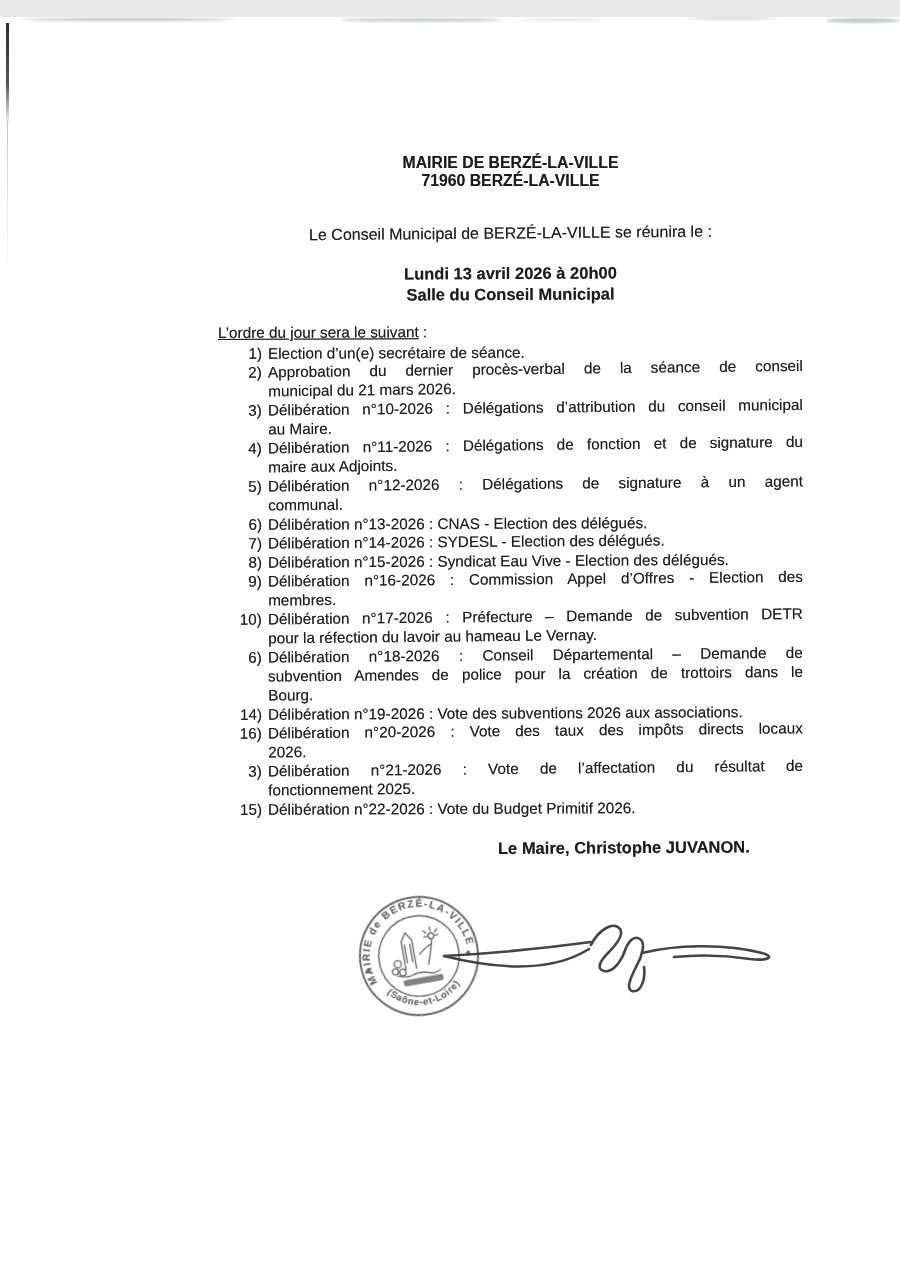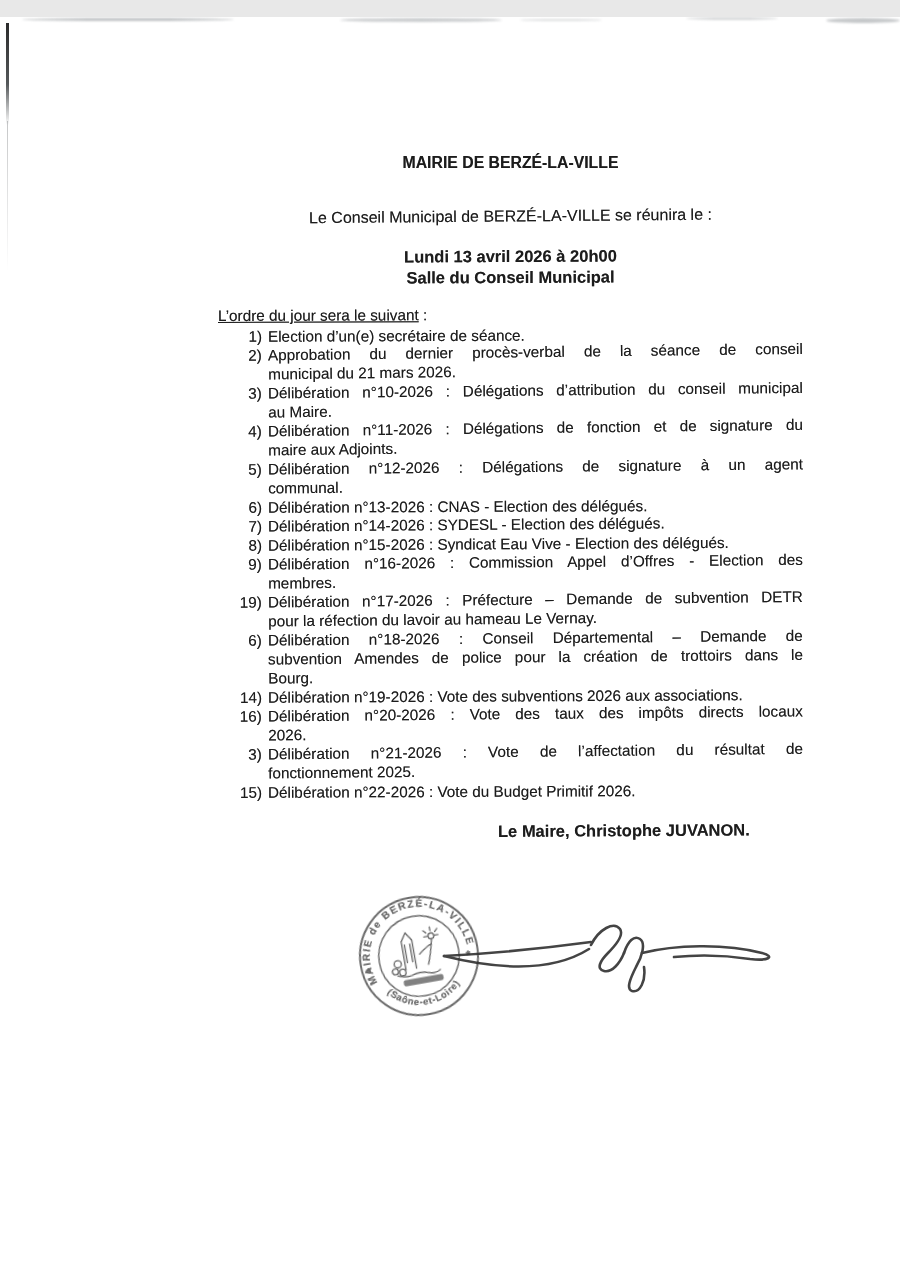--- a/index.html
+++ b/index.html
@@ -60,20 +60,21 @@
   <div class="smudge sm3"></div>
   <div class="smudge sm4"></div>
   <div class="smudge sm5"></div>
   <div class="edge-line"></div>
   <div class="edge-line2"></div>
 
   <div class="doc">
 
     <header class="letterhead">
       <div>MAIRIE DE BERZÉ-LA-VILLE</div>
+      <div>71960 BERZÉ-LA-VILLE</div>
     </header>
 
     <p class="intro">Le Conseil Municipal de BERZÉ-LA-VILLE se réunira le :</p>
 
     <div class="meeting">
       <div>Lundi 13 avril 2026 à 20h00</div>
       <div>Salle du Conseil Municipal</div>
     </div>
 
     <p class="agenda-heading"><span class="u">L’ordre du jour sera le suivant</span><span> :</span></p>
@@ -142,21 +143,21 @@
 
       <li class="item" style="transform:rotate(-0.5deg)">
         <span class="num">9)</span>
         <div class="txt">
           <div class="line fill">Délibération n°16-2026 : Commission Appel d’Offres - Election des</div>
           <div class="line">membres.</div>
         </div>
       </li>
 
       <li class="item" style="transform:rotate(-0.6deg)">
-        <span class="num">19)</span>
+        <span class="num">10)</span>
         <div class="txt">
           <div class="line fill">Délibération n°17-2026 : Préfecture – Demande de subvention DETR</div>
           <div class="line">pour la réfection du lavoir au hameau Le Vernay.</div>
         </div>
       </li>
 
       <li class="item" style="transform:rotate(-0.5deg)">
         <span class="num">6)</span>
         <div class="txt">
           <div class="line fill">Délibération n°18-2026 : Conseil Départemental – Demande de</div>

